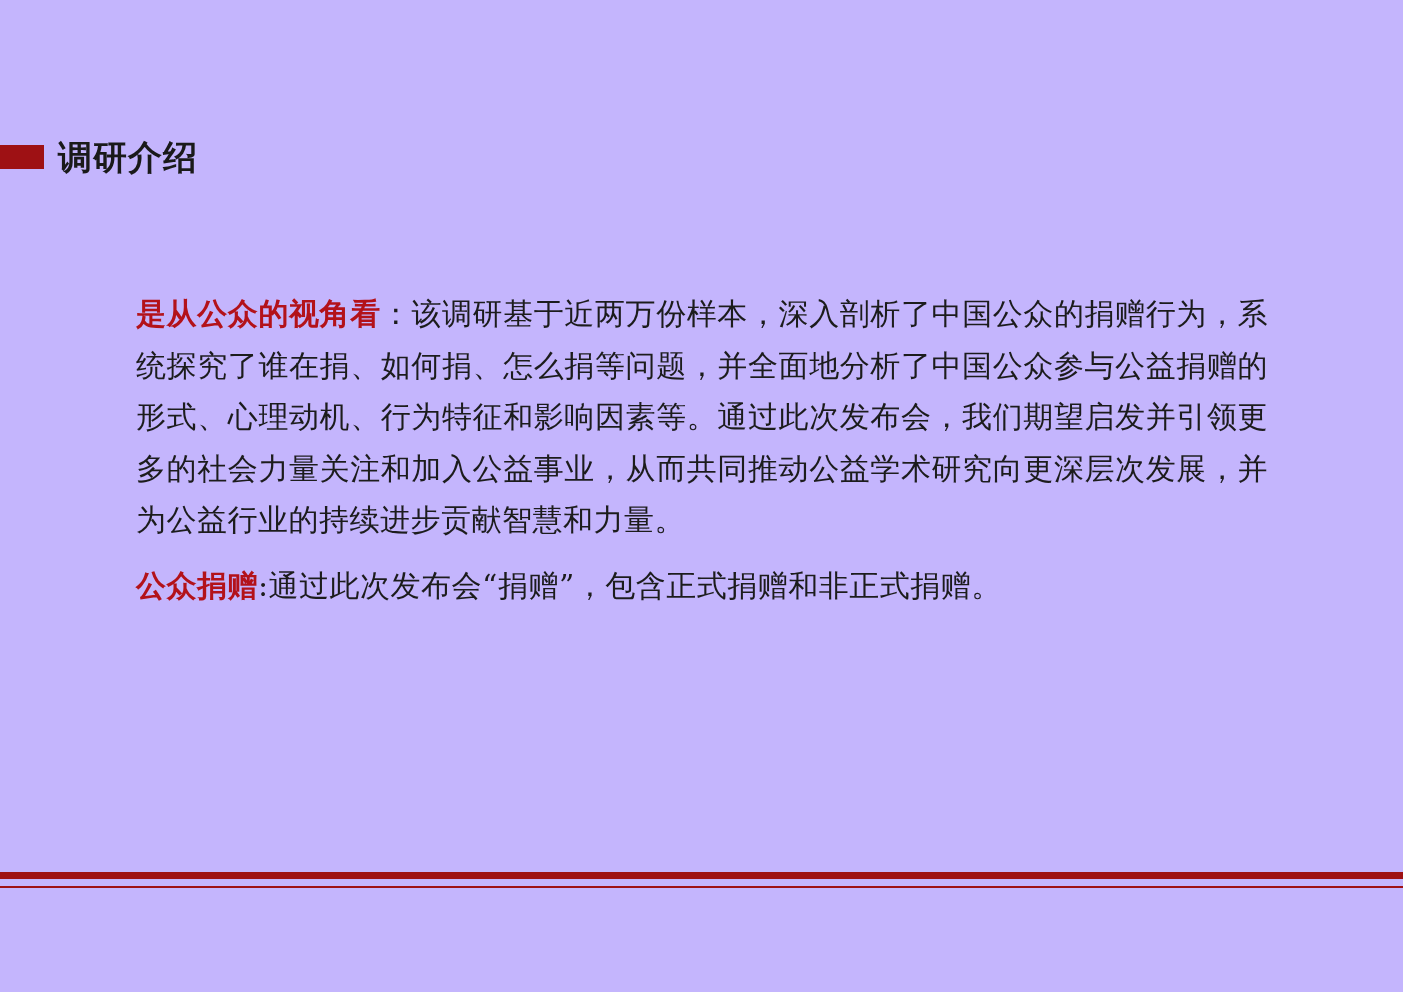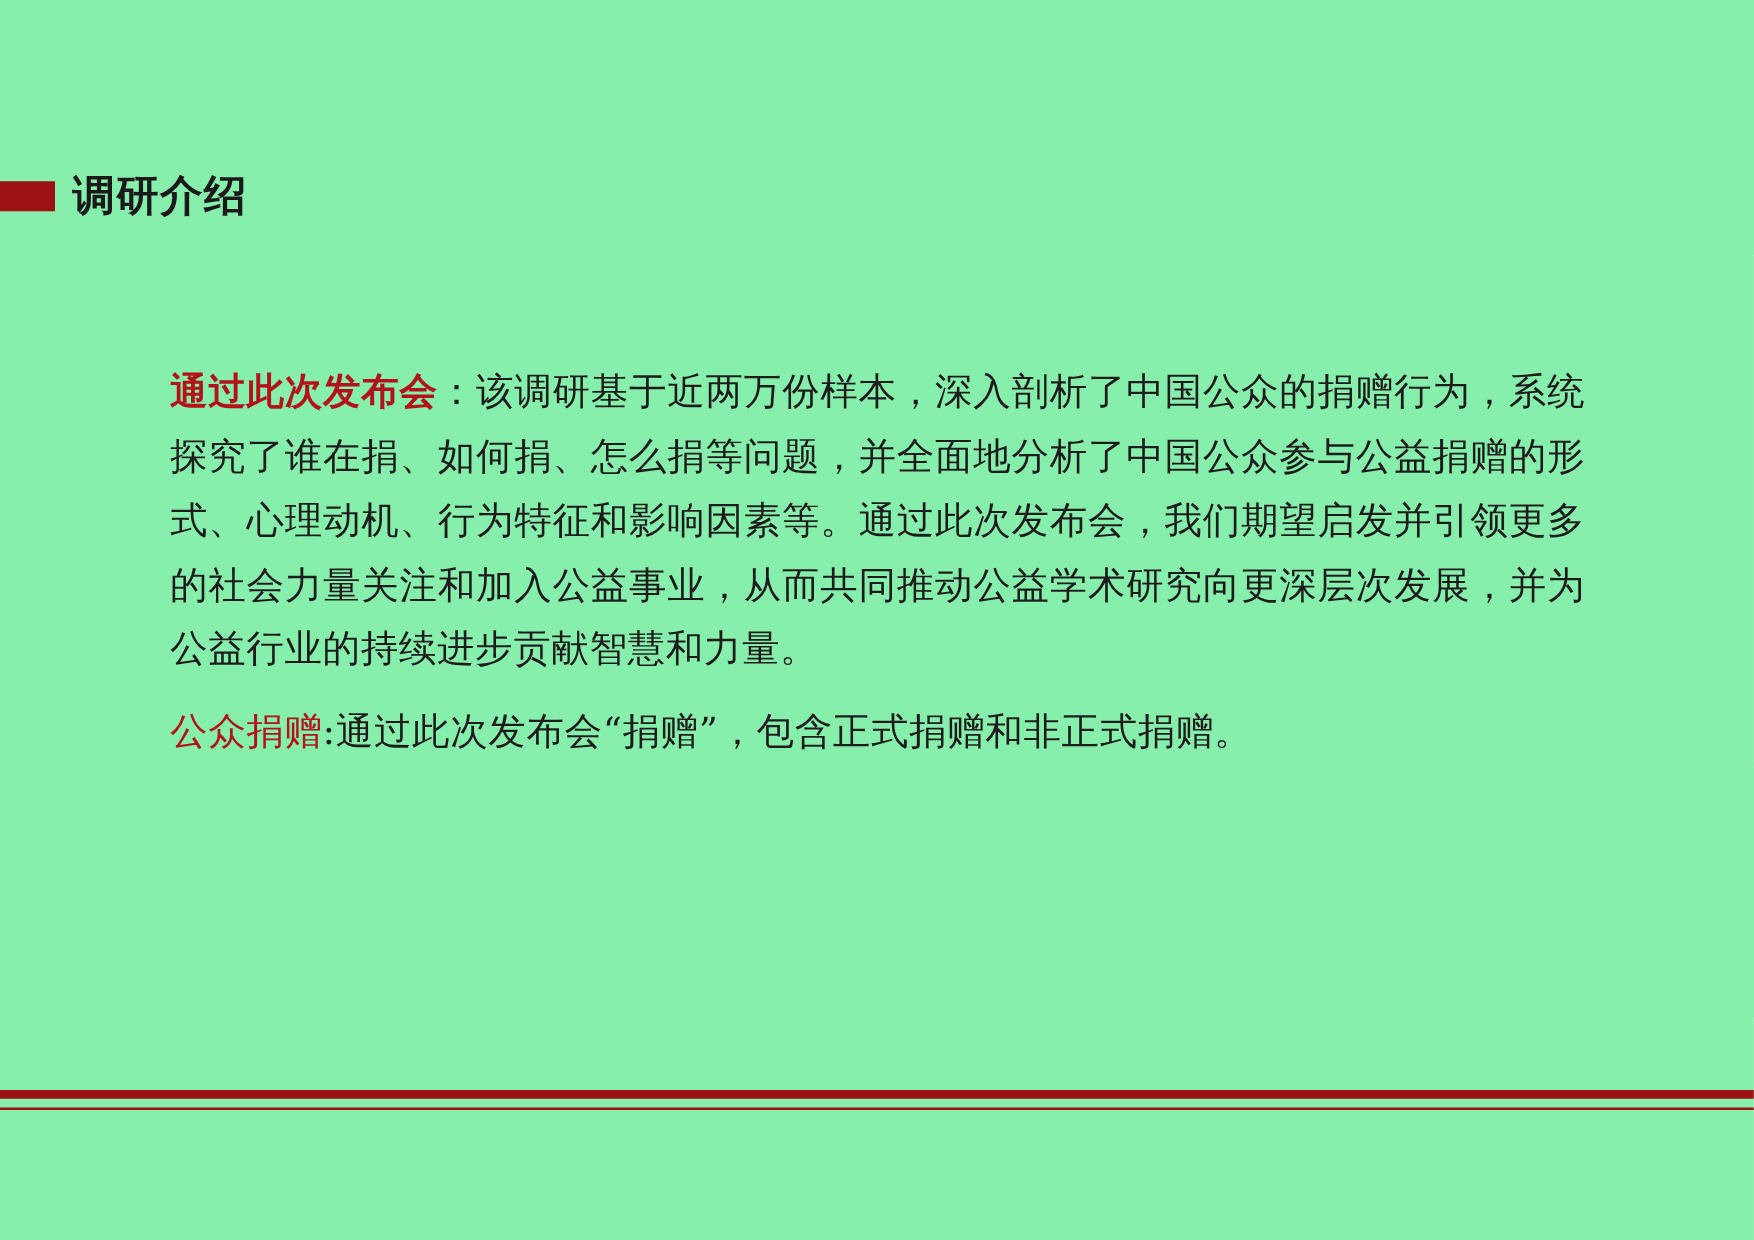--- a/index.html
+++ b/index.html
@@ -11,21 +11,21 @@
     height: 992px;
     background: #ffffff;
     font-family: "Liberation Serif", serif;
     overflow: hidden;
     position: relative;
   }
 
   .slide {
     position: absolute;
     inset: 0;
-    background: #86efac;
+    background: #c4b5fd;
   }
 
   
   .header {
     position: absolute;
     left: 0;
     top: 140px;
     display: flex;
     align-items: center;
   }
@@ -68,21 +68,21 @@
     text-align: left;
   }
 
   .lead {
     color: #b3121a;
     font-weight: bold;
   }
 
   .lead-2 {
     color: #b3121a;
-    font-weight: normal;
+    font-weight: bold;
   }
 
   
   .footer-rule-top {
     position: absolute;
     left: 0;
     right: 0;
     top: 872px;
     height: 7px;
     background: #9e1114;
@@ -100,21 +100,21 @@
 <body>
 
 <div class="slide">
 
   <div class="header">
     <div class="header-marker"></div>
     <div class="header-title">调研介绍</div>
   </div>
 
   <div class="body-block">
-    <p class="para para-1"><span class="lead">通过此次发布会</span><span>：该调研基于近两万份样本，深入剖析了中国公众的捐赠行为，系统探究了谁在捐、如何捐、怎么捐等问题，并全面地分析了中国公众参与公益捐赠的形式、心理动机、行为特征和影响因素等。通过此次发布会，我们期望启发并引领更多的社会力量关注和加入公益事业，从而共同推动公益学术研究向更深层次发展，并为公益行业的持续进步贡献智慧和力量。</span></p>
+    <p class="para para-1"><span class="lead">是从公众的视角看</span><span>：该调研基于近两万份样本，深入剖析了中国公众的捐赠行为，系统探究了谁在捐、如何捐、怎么捐等问题，并全面地分析了中国公众参与公益捐赠的形式、心理动机、行为特征和影响因素等。通过此次发布会，我们期望启发并引领更多的社会力量关注和加入公益事业，从而共同推动公益学术研究向更深层次发展，并为公益行业的持续进步贡献智慧和力量。</span></p>
 
     <p class="para para-2"><span class="lead-2">公众捐赠</span><span>:通过此次发布会“捐赠”，包含正式捐赠和非正式捐赠。</span></p>
   </div>
 
   <div class="footer-rule-top"></div>
   <div class="footer-rule-bottom"></div>
 
 </div>
 
 </body></html>

